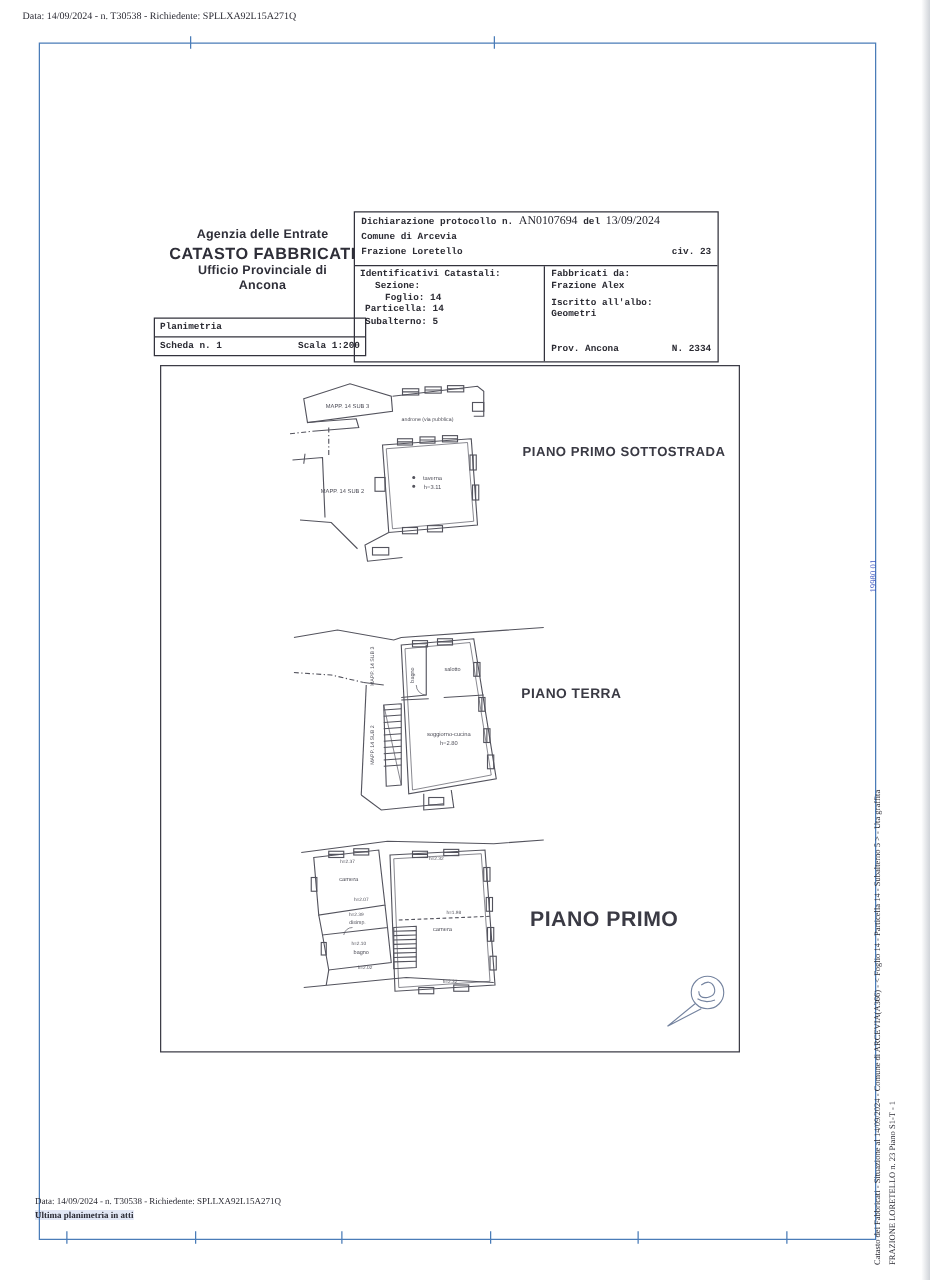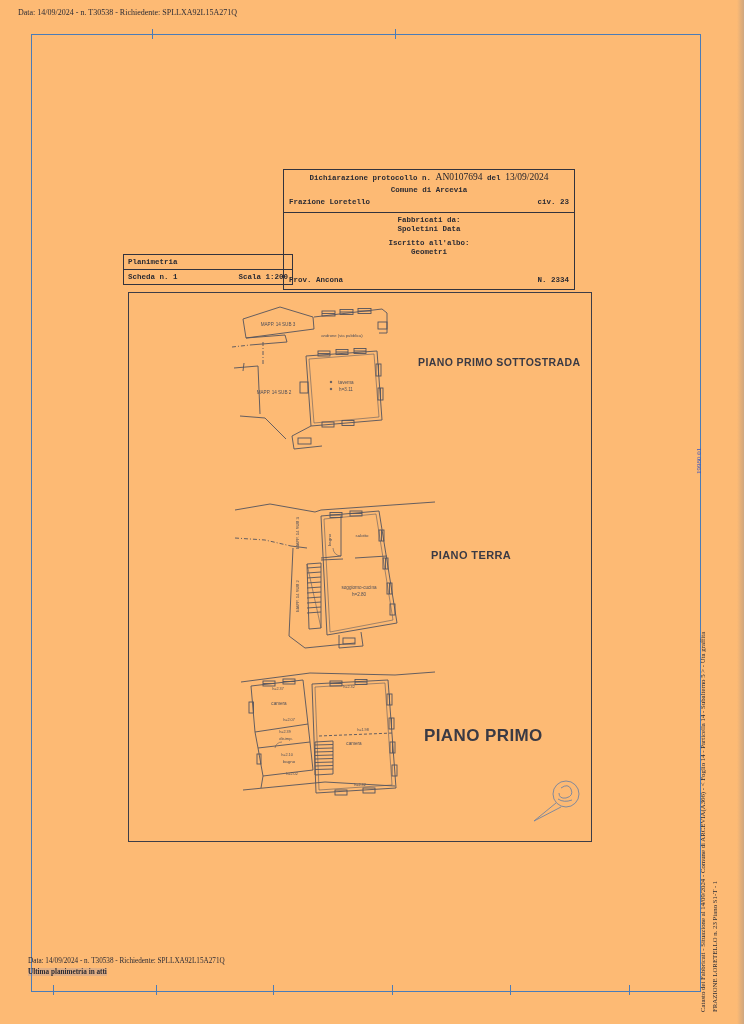--- a/index.html
+++ b/index.html
@@ -1,17 +1,17 @@
 <!DOCTYPE html>
 <html><head>
 <meta charset="utf-8">
 <style>
   html,body{margin:0;padding:0;}
   body{width:744px;height:1024px;position:relative;background:#b9bec6;font-family:"Liberation Sans",sans-serif;}
-  .page{position:absolute;left:0;top:0;width:744px;height:1024px;background:#fdba74;overflow:hidden;}
+  .page{position:absolute;left:0;top:0;width:744px;height:1024px;background:#ffffff;overflow:hidden;}
   .page::after{content:"";position:absolute;right:0;top:0;width:7px;height:100%;
     background:linear-gradient(to right,rgba(120,130,145,0),rgba(120,130,145,.35));pointer-events:none;}
   .abs{position:absolute;}
   
   .meta{font-family:"Liberation Serif",serif;font-size:8px;color:#2c2c35;white-space:nowrap;}
   
   .frame{left:31px;top:34px;width:668px;height:956px;border:1.4px solid #4a7cb8;}
   .tick{position:absolute;width:1.4px;height:10px;background:#4a7cb8;}
   
   .agency{left:125px;top:182px;width:170px;text-align:center;color:#2e2e38;}
@@ -28,26 +28,26 @@
   .serif-val{font-family:"Liberation Serif",serif;font-weight:400;font-size:9.5px;color:#22222b;}
   .dline{margin-top:2px;}
   .dflex{display:flex;justify-content:space-between;margin-top:3px;gap:12px;}
   .sec2{border-top:1.2px solid #33333d;display:flex;}
   .sec2 .c1{width:143px;border-right:1.2px solid #33333d;padding:3px 4px 4px;}
   .sec2 .c2{flex:1;padding:3px 5px 4px;}
   .ind1{margin-left:12px;}
   .ind2{margin-left:20px;}
   .ind0{margin-left:4px;}
   .gap{height:4px;}
-  .mline{line-height:9.5px;text-align:center;}
+  .mline{line-height:9.5px;}
   
   .planbox{left:128px;top:292px;width:462px;height:548px;border:1px solid #3d3d47;}
   .ptitle{font-weight:bold;color:#3a3a44;letter-spacing:.4px;white-space:nowrap;}
   .t1{left:418px;top:356px;font-size:10.5px;}
-  .t2{left:431px;top:549px;font-size:11px;}
+  .t2{left:417px;top:549px;font-size:11px;}
   .t3{left:424px;top:726px;font-size:17px;}
   svg{display:block;}
   svg .w{stroke:#53535d;stroke-width:.9;fill:none;}
   svg .wt{stroke:#53535d;stroke-width:.55;fill:none;}
   svg .lbl{fill:#4f4f59;font-family:"Liberation Sans",sans-serif;}
   svg .dash{stroke-dasharray:4 2 1 2;}
   svg .dsh2{stroke-dasharray:3 2;}
   
   .sidenote{left:697px;top:1012px;width:575px;transform:rotate(-90deg);transform-origin:0 0;
     font-family:"Liberation Serif",serif;font-size:6.8px;line-height:11.5px;color:#2c2c35;white-space:nowrap;}
@@ -66,20 +66,26 @@
   <div class="abs frame"></div>
   <div class="tick" style="left:152px;top:29px;"></div>
   <div class="tick" style="left:395px;top:29px;"></div>
   <div class="tick" style="left:53px;top:985px;"></div>
   <div class="tick" style="left:156px;top:985px;"></div>
   <div class="tick" style="left:273px;top:985px;"></div>
   <div class="tick" style="left:392px;top:985px;"></div>
   <div class="tick" style="left:510px;top:985px;"></div>
   <div class="tick" style="left:629px;top:985px;"></div>
 
+  <div class="abs agency">
+    <div class="l1">Agenzia delle Entrate</div>
+    <div class="l2">CATASTO FABBRICATI</div>
+    <div class="l3">Ufficio Provinciale di</div>
+    <div class="l4">Ancona</div>
+  </div>
 
   <div class="abs ptable mono">
     <div class="row">Planimetria</div>
     <div class="row row2">
       <span>Scheda n. 1</span>
       <span>Scala 1:200</span>
     </div>
   </div>
 
   <div class="abs dtable mono">
@@ -90,23 +96,30 @@
         <span>del</span>
         <span class="serif-val">13/09/2024</span>
       </div>
       <div class="dline mline">Comune di Arcevia</div>
       <div class="dflex mline">
         <span>Frazione Loretello</span>
         <span>civ. 23</span>
       </div>
     </div>
     <div class="sec2">
+      <div class="c1">
+        <div class="mline">Identificativi Catastali:</div>
+        <div class="mline ind1">Sezione:</div>
+        <div class="mline ind2">Foglio: 14</div>
+        <div class="mline ind0">Particella: 14</div>
+        <div class="mline ind0">Subalterno: 5</div>
+      </div>
       <div class="c2">
         <div class="mline">Fabbricati da:</div>
-        <div class="mline">Spoletini Data</div>
+        <div class="mline">Frazione Alex</div>
         <div class="gap"></div>
         <div class="mline">Iscritto all'albo:</div>
         <div class="mline">Geometri</div>
         <div class="gap"></div>
         <div class="dflex mline" style="margin-top:14px;">
           <span>Prov. Ancona</span>
           <span>N. 2334</span>
         </div>
       </div>
     </div>

